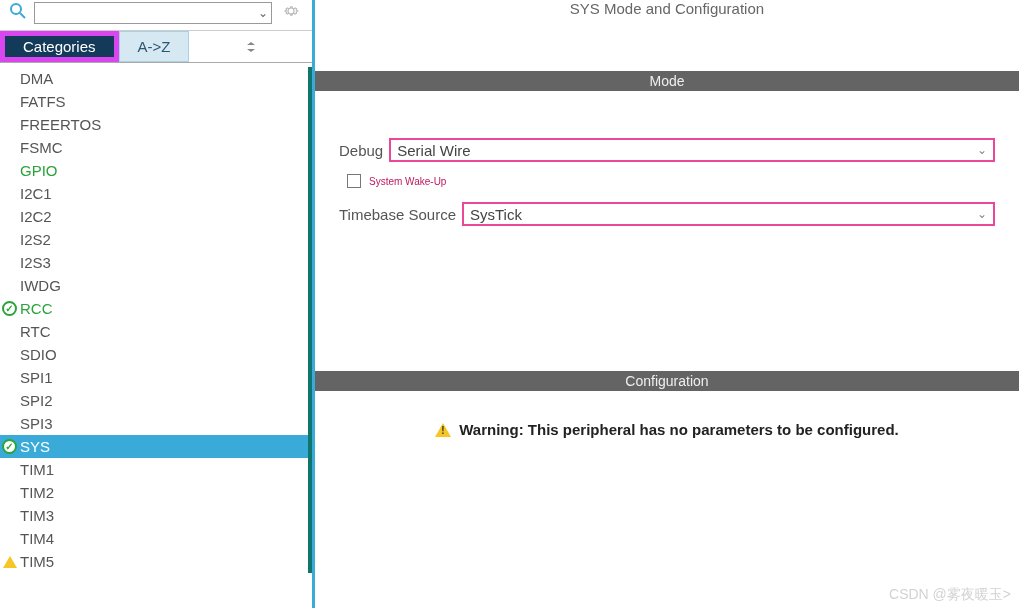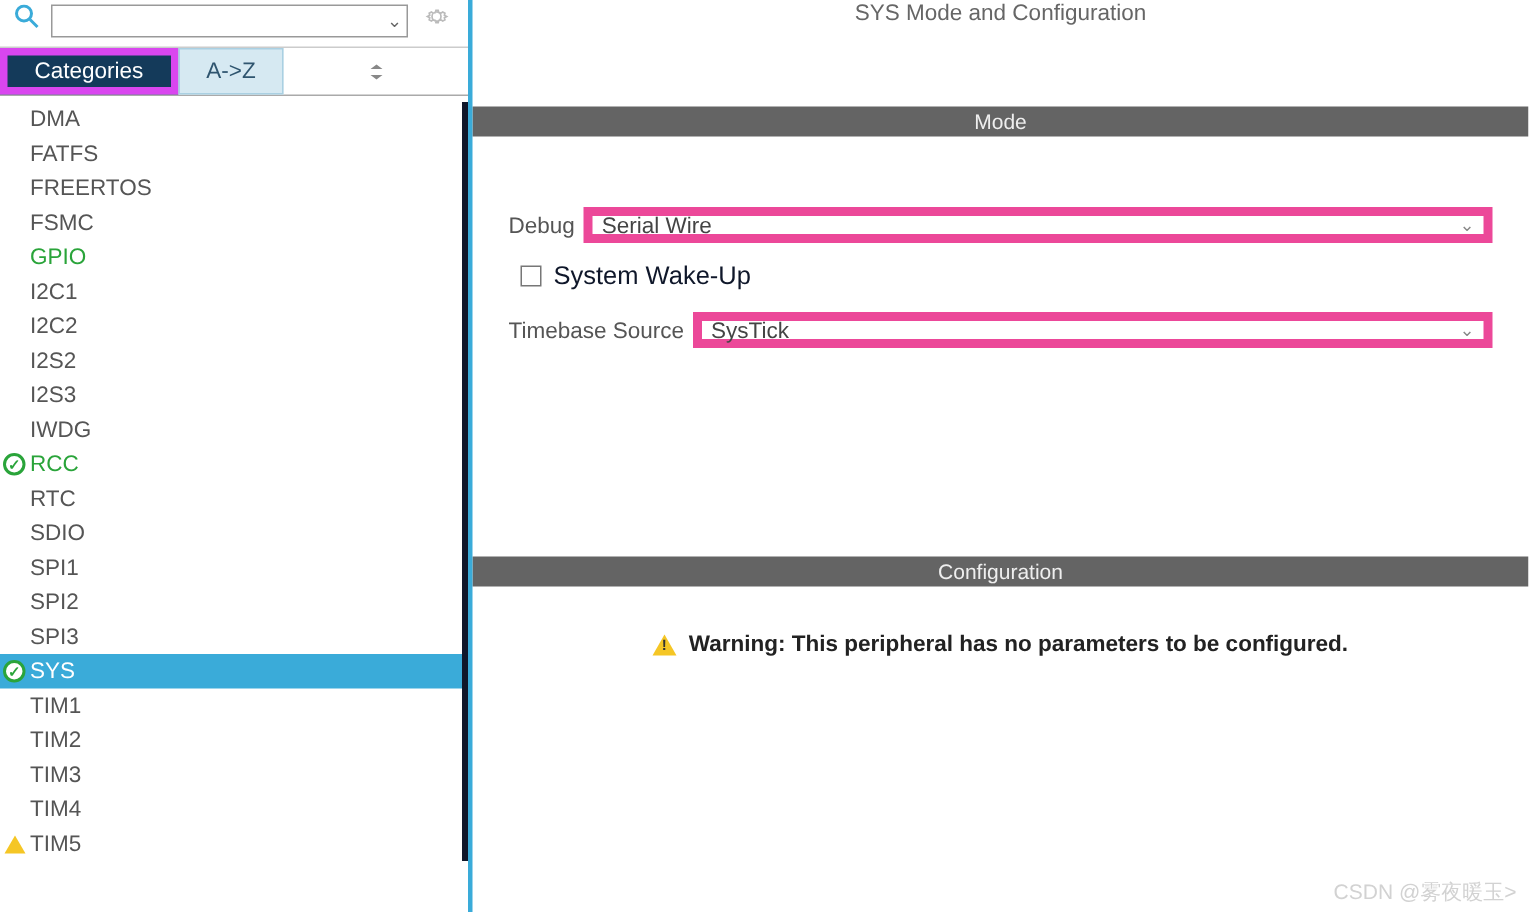--- a/index.html
+++ b/index.html
@@ -10,38 +10,38 @@
 .search-icon { color: #3aabd9; font-size: 16px; padding: 0 4px; }
 .search-input { flex: 1; height: 22px; border: 1px solid #999; padding: 0 4px; font-size: 13px; }
 .search-chevron { width: 18px; text-align: center; color: #666; font-size: 12px; margin-left: -22px; pointer-events: none; }
 .gear-icon { color: #bbb; font-size: 16px; padding: 0 6px; }
 .tabs-row { display: flex; align-items: stretch; height: 32px; border-bottom: 1px solid #aaa; }
 .tab { display: flex; align-items: center; padding: 0 18px; font-size: 15px; cursor: pointer; border: 1px solid transparent; }
 .tab.active { background: #143a5a; color: #fff; border: 5px solid #d946ef; }
 .tab.inactive { background: #d6e9f2; color: #2f556f; border: 1px solid #aad0e2; }
 .sort-handle { flex: 1; display: flex; justify-content: center; align-items: center; color: #888; font-size: 14px; }
 .peripheral-list { flex: 1; overflow-y: auto; padding: 4px 0 0 0; position: relative; }
-.plist-inner { border-right: 4px solid #0f172a; }
+.plist-inner { border-right: 4px solid #0f766e; }
 .p-item { display: flex; align-items: center; height: 23px; padding: 0 0 0 20px; font-size: 15px; color: #555; cursor: pointer; position: relative; }
 .p-item.green { color: #2aa43a; text-align: right; }
 .p-item.selected { background: #3aabd9; color: #fff; }
 .p-item .check { position: absolute; left: 2px; width: 15px; height: 15px; border-radius: 50%; border: 2px solid #2aa43a; display: flex; align-items: center; justify-content: center; font-size: 10px; color: #2aa43a; font-weight: bold; background: #fff; }
 .p-item.selected .check { border-color: #2aa43a; color: #2aa43a; }
 .p-item .warn-tri { position: absolute; left: 3px; width: 0; height: 0; border-left: 7px solid transparent; border-right: 7px solid transparent; border-bottom: 12px solid #f5c625; }
 .right-pane { flex: 1; display: flex; flex-direction: column; }
 .title-bar { text-align: center; font-size: 15px; color: #666; padding: 0 0 6px; }
 .section-header { background: #646464; color: #eee; text-align: center; font-size: 14px; padding: 2px 0; font-weight: normal; margin-top: 48px; }
 .mode-body { padding: 14px 24px; margin-top: 33px; }
 .form-row { display: flex; align-items: center; margin-bottom: 12px; gap: 6px; }
 .form-label { font-size: 15px; color: #555; }
-.form-select { flex: 1; height: 24px; border: 6px solid #ec4899; padding: 0 6px; background: #fff; position: relative; display: flex; align-items: center; justify-content: space-between; font-size: 15px; color: #444; cursor: pointer; }
+.form-select { flex: 1; height: 24px; border: 2px solid #ec4899; padding: 0 6px; background: #fff; position: relative; display: flex; align-items: center; justify-content: space-between; font-size: 15px; color: #444; cursor: pointer; }
 .form-select .chev { color: #888; font-size: 12px; }
 .checkbox-row { display: flex; align-items: center; gap: 8px; margin: 0 0 14px 8px; }
 .cb-box { width: 14px; height: 14px; border: 1px solid #777; background: #fff; }
-.cb-label { font-size: 17px; color: #0f172a; }
+.cb-label { font-size: 10px; color: #be185d; }
 .spacer { flex: 1; }
 .config-body { padding: 30px 24px; }
 .warning-line { display: flex; justify-content: center; align-items: center; gap: 8px; font-size: 15px; font-weight: bold; color: #222; }
 .warn-icon-big { width: 0; height: 0; border-left: 8px solid transparent; border-right: 8px solid transparent; border-bottom: 14px solid #f5c625; position: relative; }
 .warn-icon-big::after { content: "!"; position: absolute; left: -2px; top: 2px; font-size: 10px; color: #333; font-weight: bold; }
 .watermark { position: absolute; right: 8px; bottom: 4px; color: #bfbfbf; font-size: 14px; opacity: 0.7; pointer-events: none; }
 </style>
 </head>
 <body>
 

